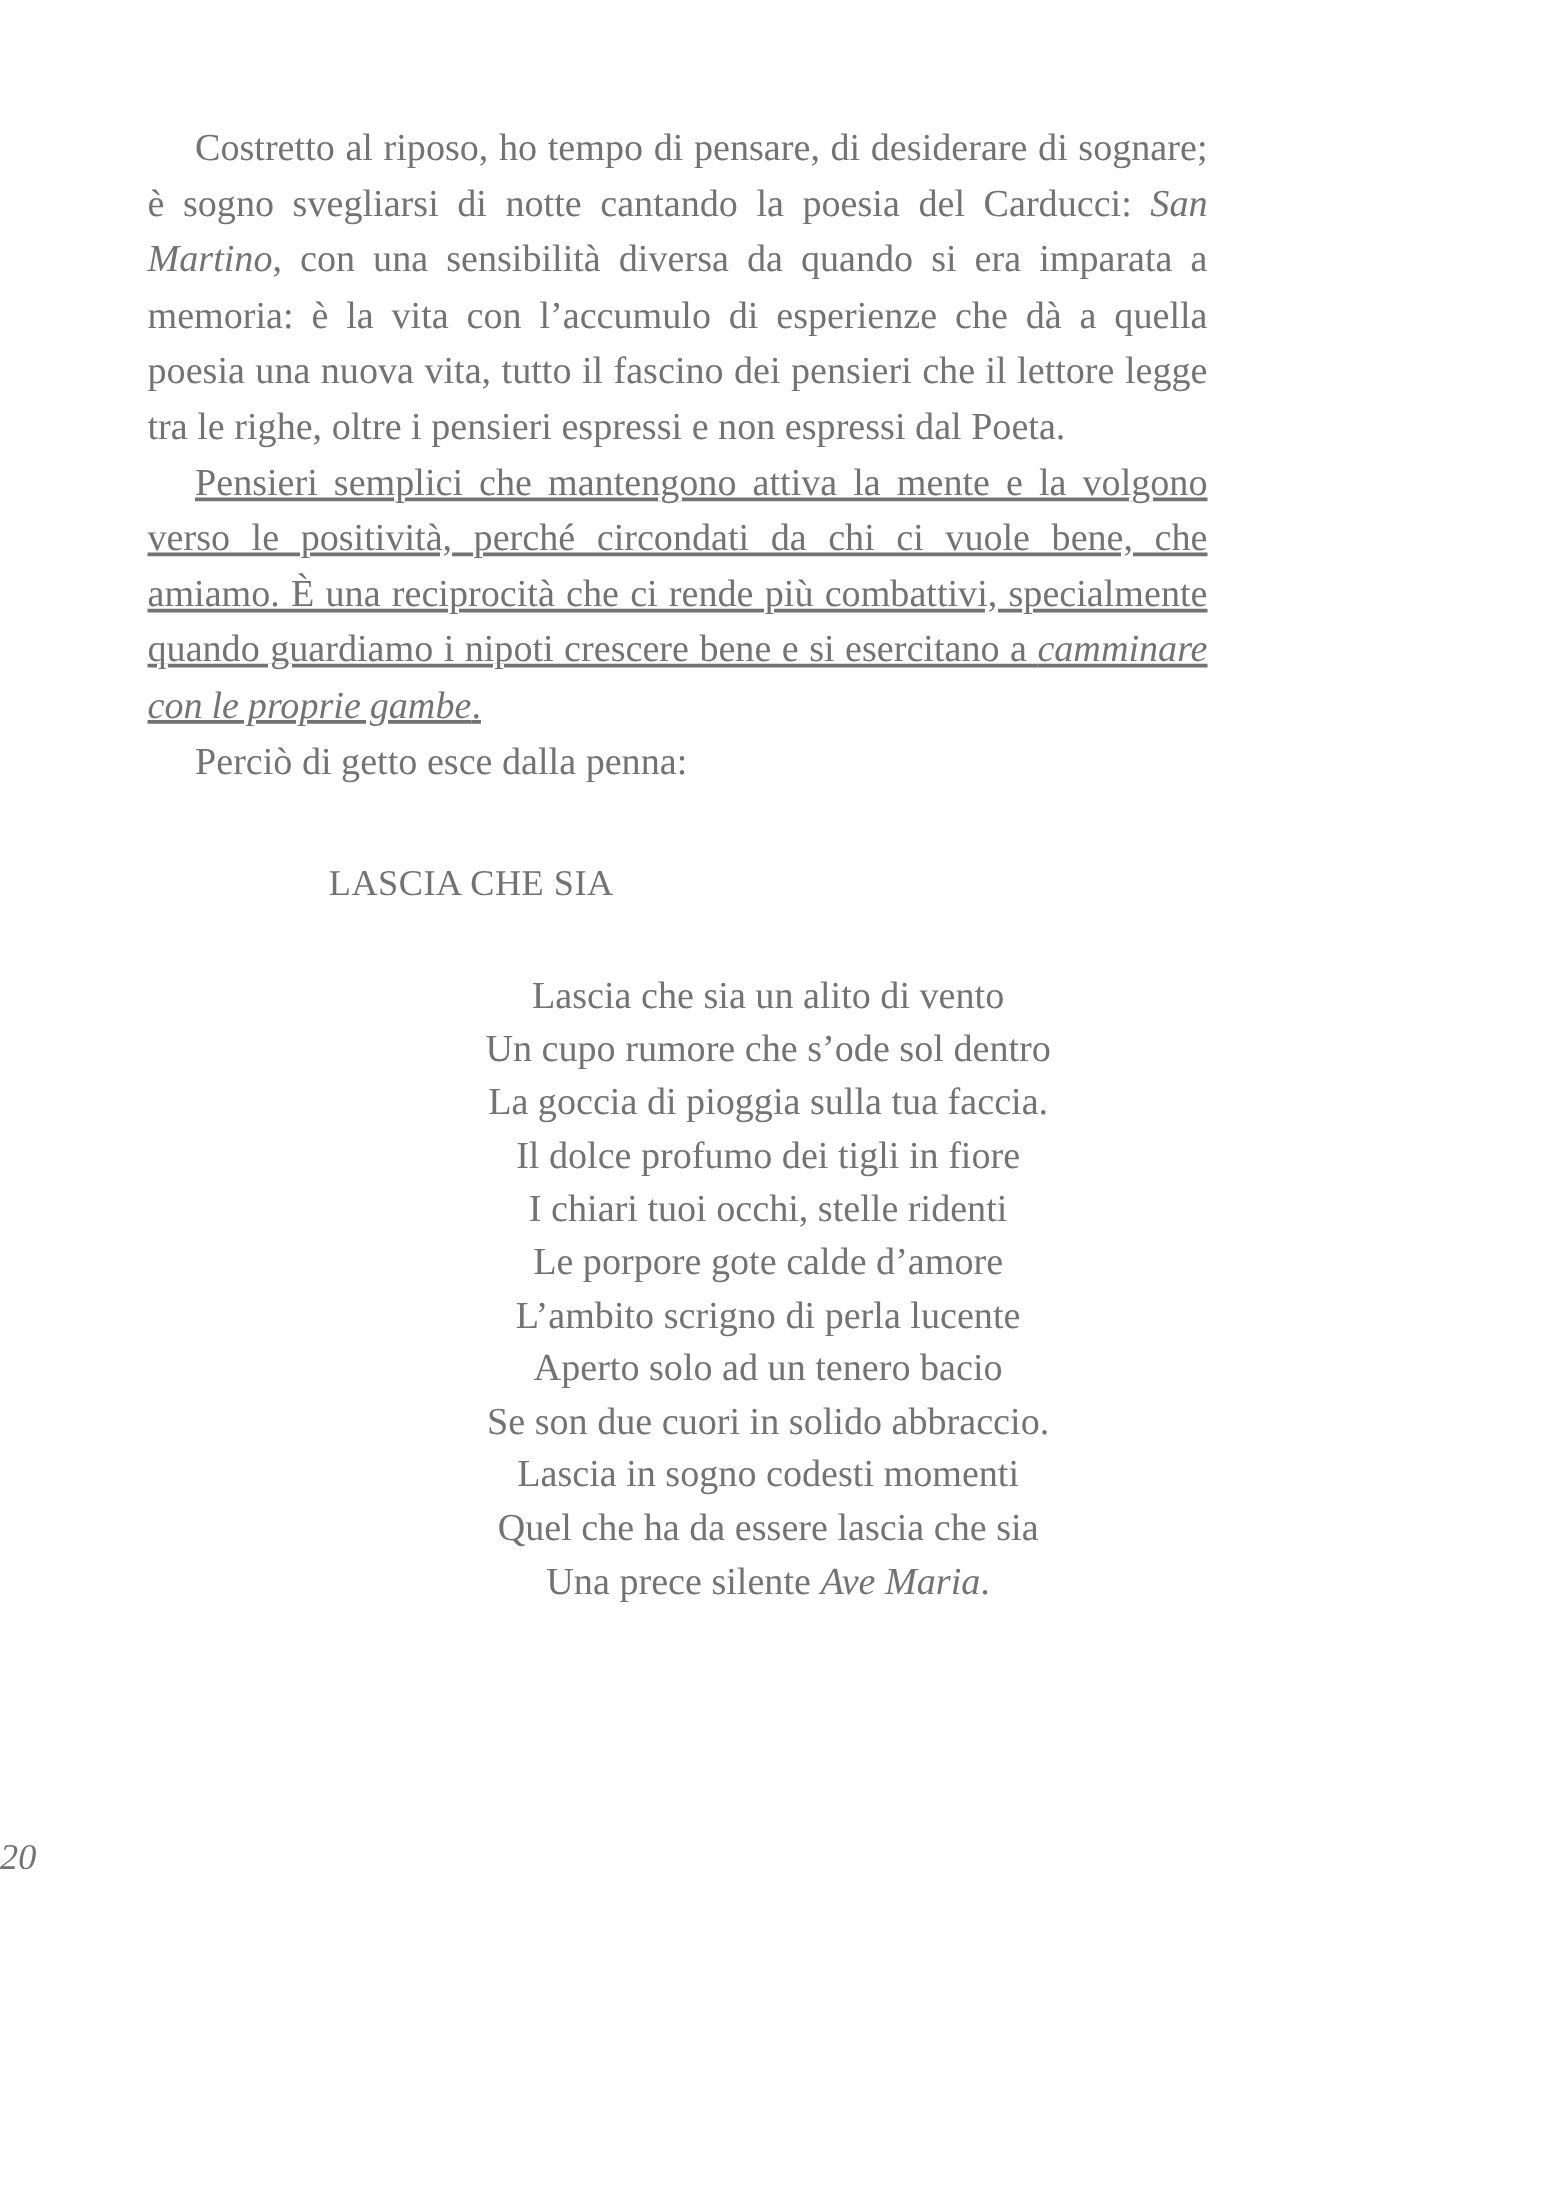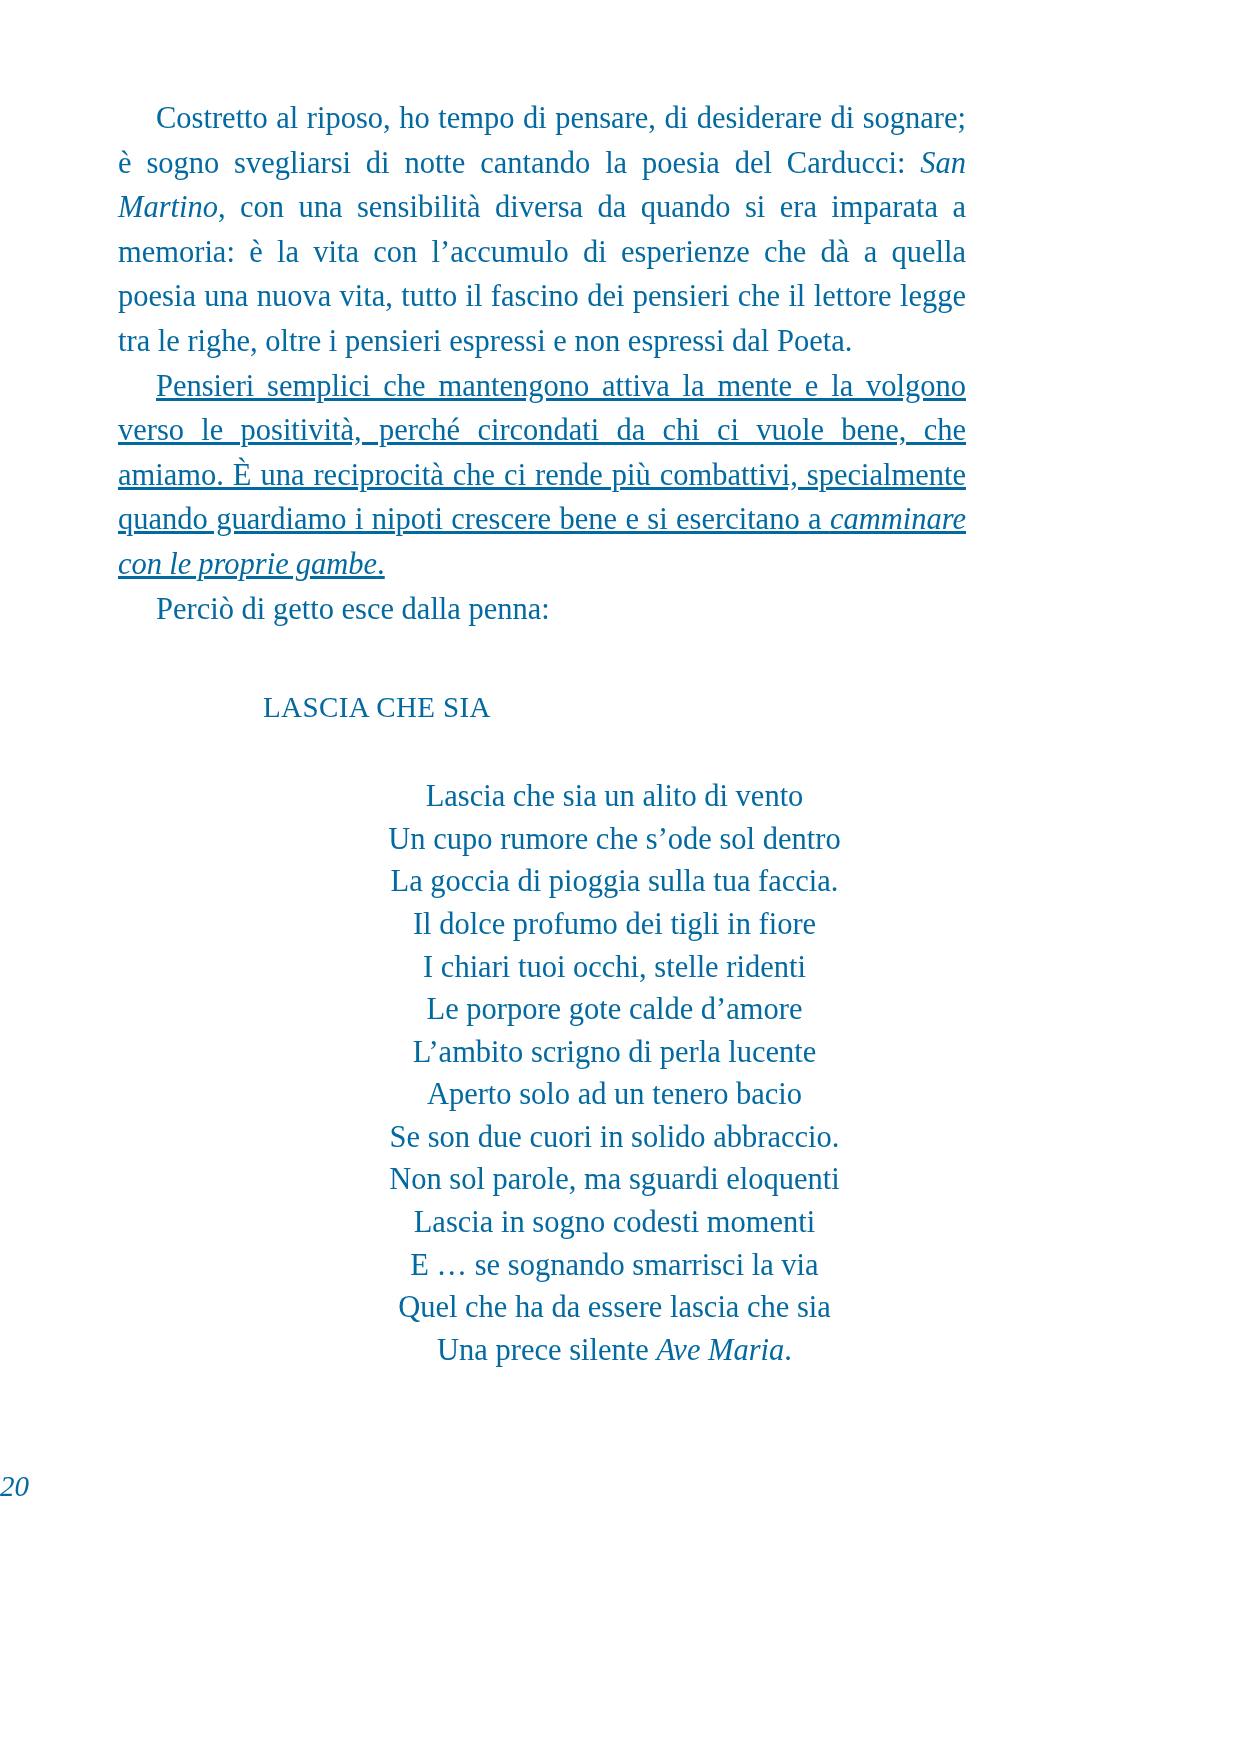--- a/index.html
+++ b/index.html
@@ -6,21 +6,21 @@
     margin: 0;
     padding: 0;
     background: #ffffff;
   }
   .page {
     position: relative;
     width: 1240px;
     height: 1754px;
     background: #ffffff;
     font-family: "Liberation Serif", "DejaVu Serif", serif;
-    color: #0369a1;
+    color: #737373;
     overflow: hidden;
   }
   .content {
     position: absolute;
     left: 118px;
     top: 96px;
     width: 848px;
   }
   p.body-par {
     margin: 0;
@@ -91,23 +91,21 @@
     <div class="poem">
         <p class="poem-line"><span>Lascia che sia un alito di vento</span></p>
         <p class="poem-line"><span>Un cupo rumore che s’ode sol dentro</span></p>
         <p class="poem-line"><span>La goccia di pioggia sulla tua faccia.</span></p>
         <p class="poem-line"><span>Il dolce profumo dei tigli in fiore</span></p>
         <p class="poem-line"><span>I chiari tuoi occhi, stelle ridenti</span></p>
         <p class="poem-line"><span>Le porpore gote calde d’amore</span></p>
         <p class="poem-line"><span>L’ambito scrigno di perla lucente</span></p>
         <p class="poem-line"><span>Aperto solo ad un tenero bacio</span></p>
         <p class="poem-line"><span>Se son due cuori in solido abbraccio.</span></p>
-        <p class="poem-line"><span>Non sol parole, ma sguardi eloquenti</span></p>
         <p class="poem-line"><span>Lascia in sogno codesti momenti</span></p>
-        <p class="poem-line"><span>E … se sognando smarrisci la via</span></p>
         <p class="poem-line"><span>Quel che ha da essere lascia che sia</span></p>
         <p class="poem-line"><span>Una prece silente </span><span class="ital">Ave Maria</span><span>.</span></p>
       </div>
 
   </div>
 
   <div class="page-number">20</div>
 
 </div>
 

